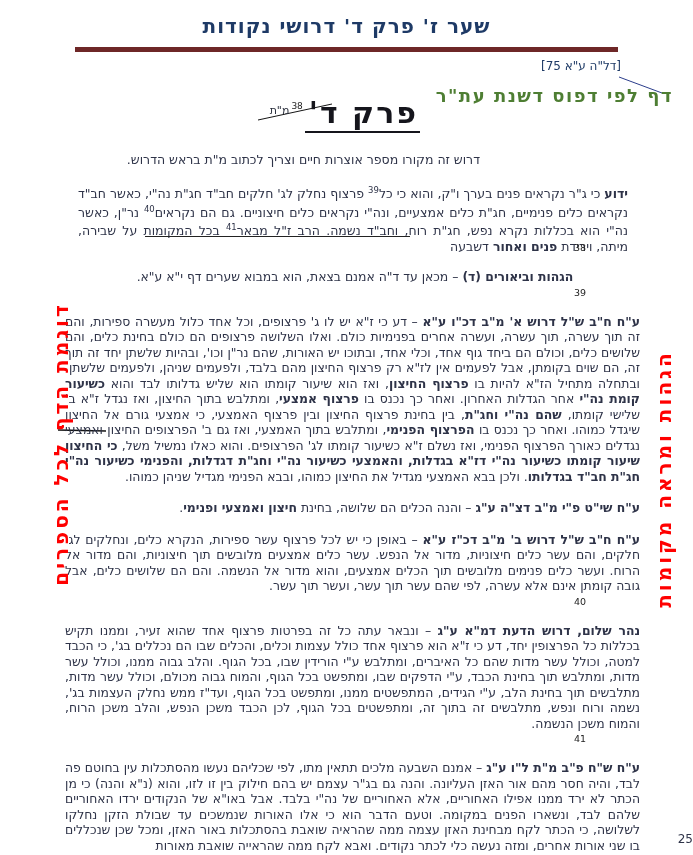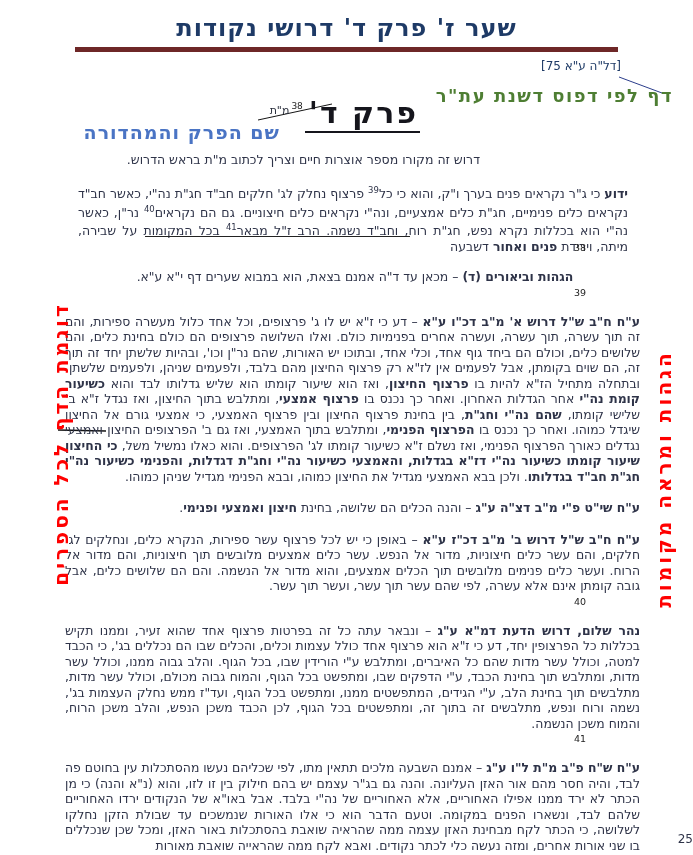--- a/index.html
+++ b/index.html
@@ -4,21 +4,21 @@
 <style>
   html,body{margin:0;padding:0;background:#fff;}
   .page{
     position:relative;width:693px;height:855px;background:#ffffff;
     font-family:"DejaVu Sans",sans-serif;overflow:hidden;direction:rtl;
     color:#333846;
   }
   .overlay{position:absolute;inset:0;width:693px;height:855px;pointer-events:none;}
   .page-title{
     position:absolute;top:14px;left:0;width:100%;text-align:center;margin:0;
-    font-size:24px;font-weight:bold;color:#1e3a66;letter-spacing:1px;
+    font-size:20px;font-weight:bold;color:#1e3a66;letter-spacing:1px;
   }
   .title-rule{position:absolute;top:47px;left:75px;width:543px;height:5px;background:#6e2727;}
   .ref-box{
     position:absolute;top:59px;right:72px;font-size:12px;color:#1e3a66;direction:rtl;
   }
   .green-note{
     position:absolute;top:85px;right:20px;font-size:18px;font-weight:bold;
     color:#4e7e33;letter-spacing:1.5px;white-space:nowrap;
   }
   .chapter-row{
@@ -77,21 +77,20 @@
   <h1 class="page-title">שער ז' פרק ד' דרושי נקודות</h1>
   <div class="title-rule"></div>
 
   <div class="ref-box">[דל"ה ע"א 75]</div>
   <div class="green-note">דף לפי דפוס דשנת עת"ר</div>
 
   <div class="chapter-row">
     <span class="chapter-title">פרק ד'</span><span class="chapter-fn">38</span><span class="edition-mark">מ"ת</span>
   </div>
 
-  <div class="blue-note">שם הפרק והמהדורה</div>
 
   <div class="intro-line">דרוש זה מקורו מספר אוצרות חיים וצריך לכתוב מ"ת בראש הדרוש.</div>
 
   <div class="body-par"><span class="b">ידוע</span><span> כי ג"ר נקראים פנים בערך ו"ק, והוא כי כל</span><span class="sup">39</span><span> פרצוף נחלק לג' חלקים חב"ד חג"ת נה"י, כאשר חב"ד נקראים כלים פנימיים, חג"ת כלים אמצעיים, ונה"י נקראים כלים חיצוניים. גם הם נקראים</span><span class="sup">40</span><span> נר"ן, כאשר נה"י הוא בכללות נקרא נפש, חג"ת רוח, וחב"ד נשמה. הרב ז"ל מבאר</span><span class="sup">41</span><span> בכל המקומות על שבירה, מיתה, וירידת </span><span class="b">פנים ואחור</span><span> דשבעה</span></div>
 
   <div class="fn-sep"></div>
 
   <div class="footnotes">
     <div class="fn-num">38</div>
     <p class="fn-indent"><span class="b">הגהות וביאורים (ד)</span><span> – מכאן עד ד"ה אמנם בצאת, הוא במבוא שערים דף י"א ע"א.</span></p>

